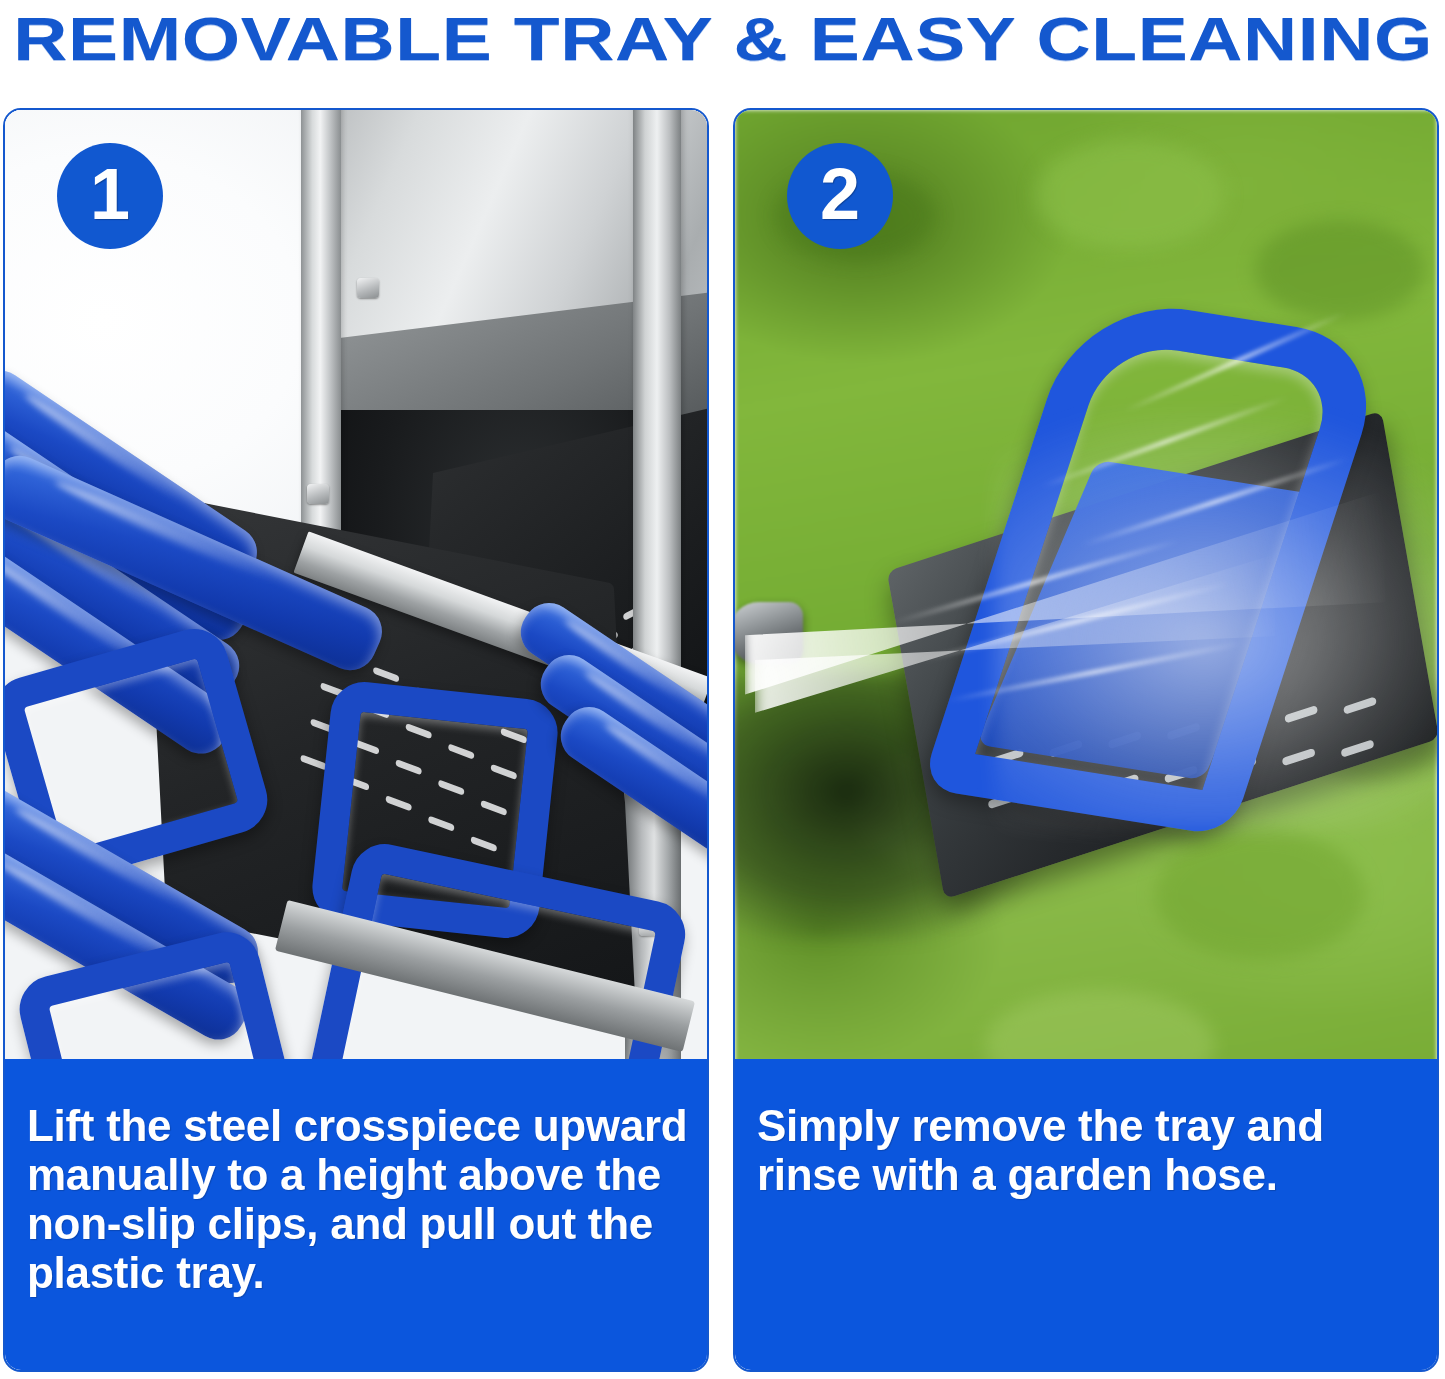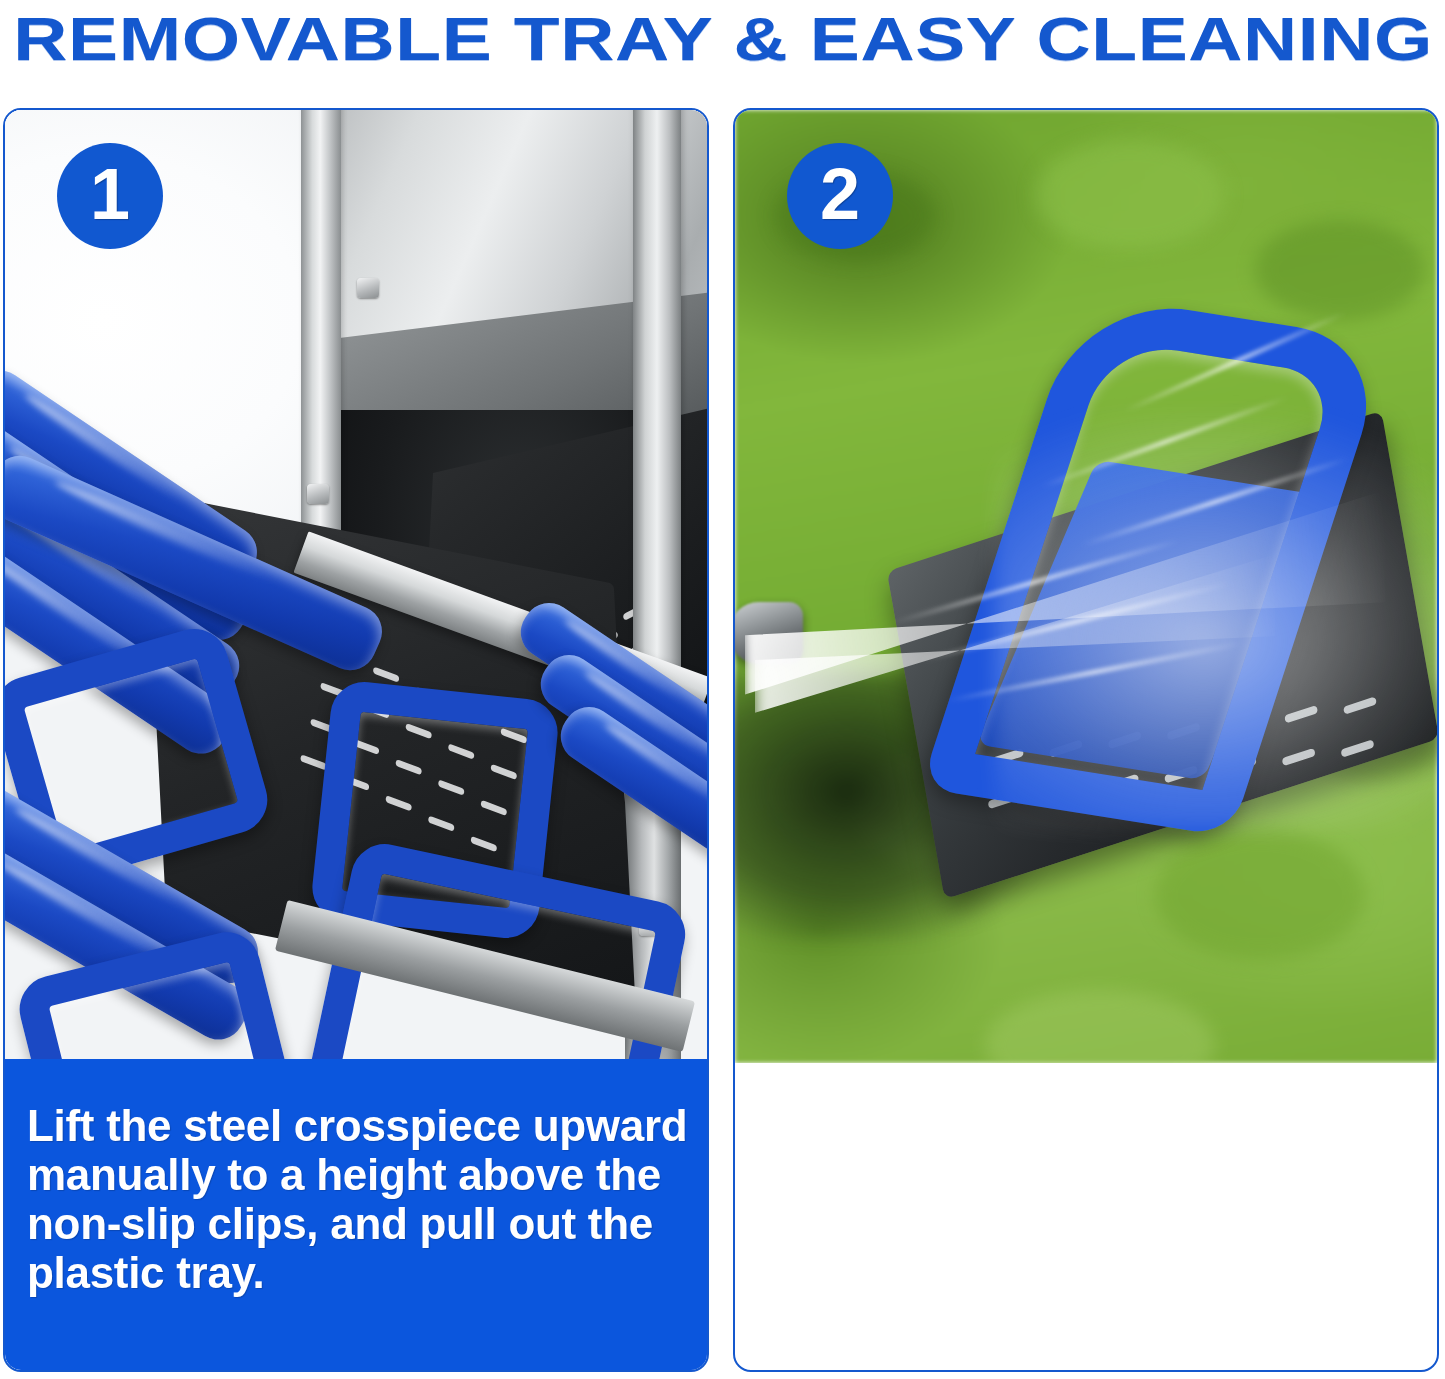--- a/index.html
+++ b/index.html
@@ -421,13 +421,16 @@
     <div class="streak" style="left:210px;top:560px;width:300px;transform:rotate(-11deg)"></div>
     <div class="streak" style="left:300px;top:330px;width:260px;transform:rotate(-20deg)"></div>
     <div class="streak" style="left:340px;top:390px;width:280px;transform:rotate(-18deg)"></div>
     <div class="streak" style="left:380px;top:250px;width:240px;transform:rotate(-24deg)"></div>
   </div>
 
   <div class="badge">
     <span>2</span>
   </div>
 
+  <div class="caption">
+    <p>Simply remove the tray and rinse with a garden hose.</p>
+  </div>
 </div>
 
 </body></html>

